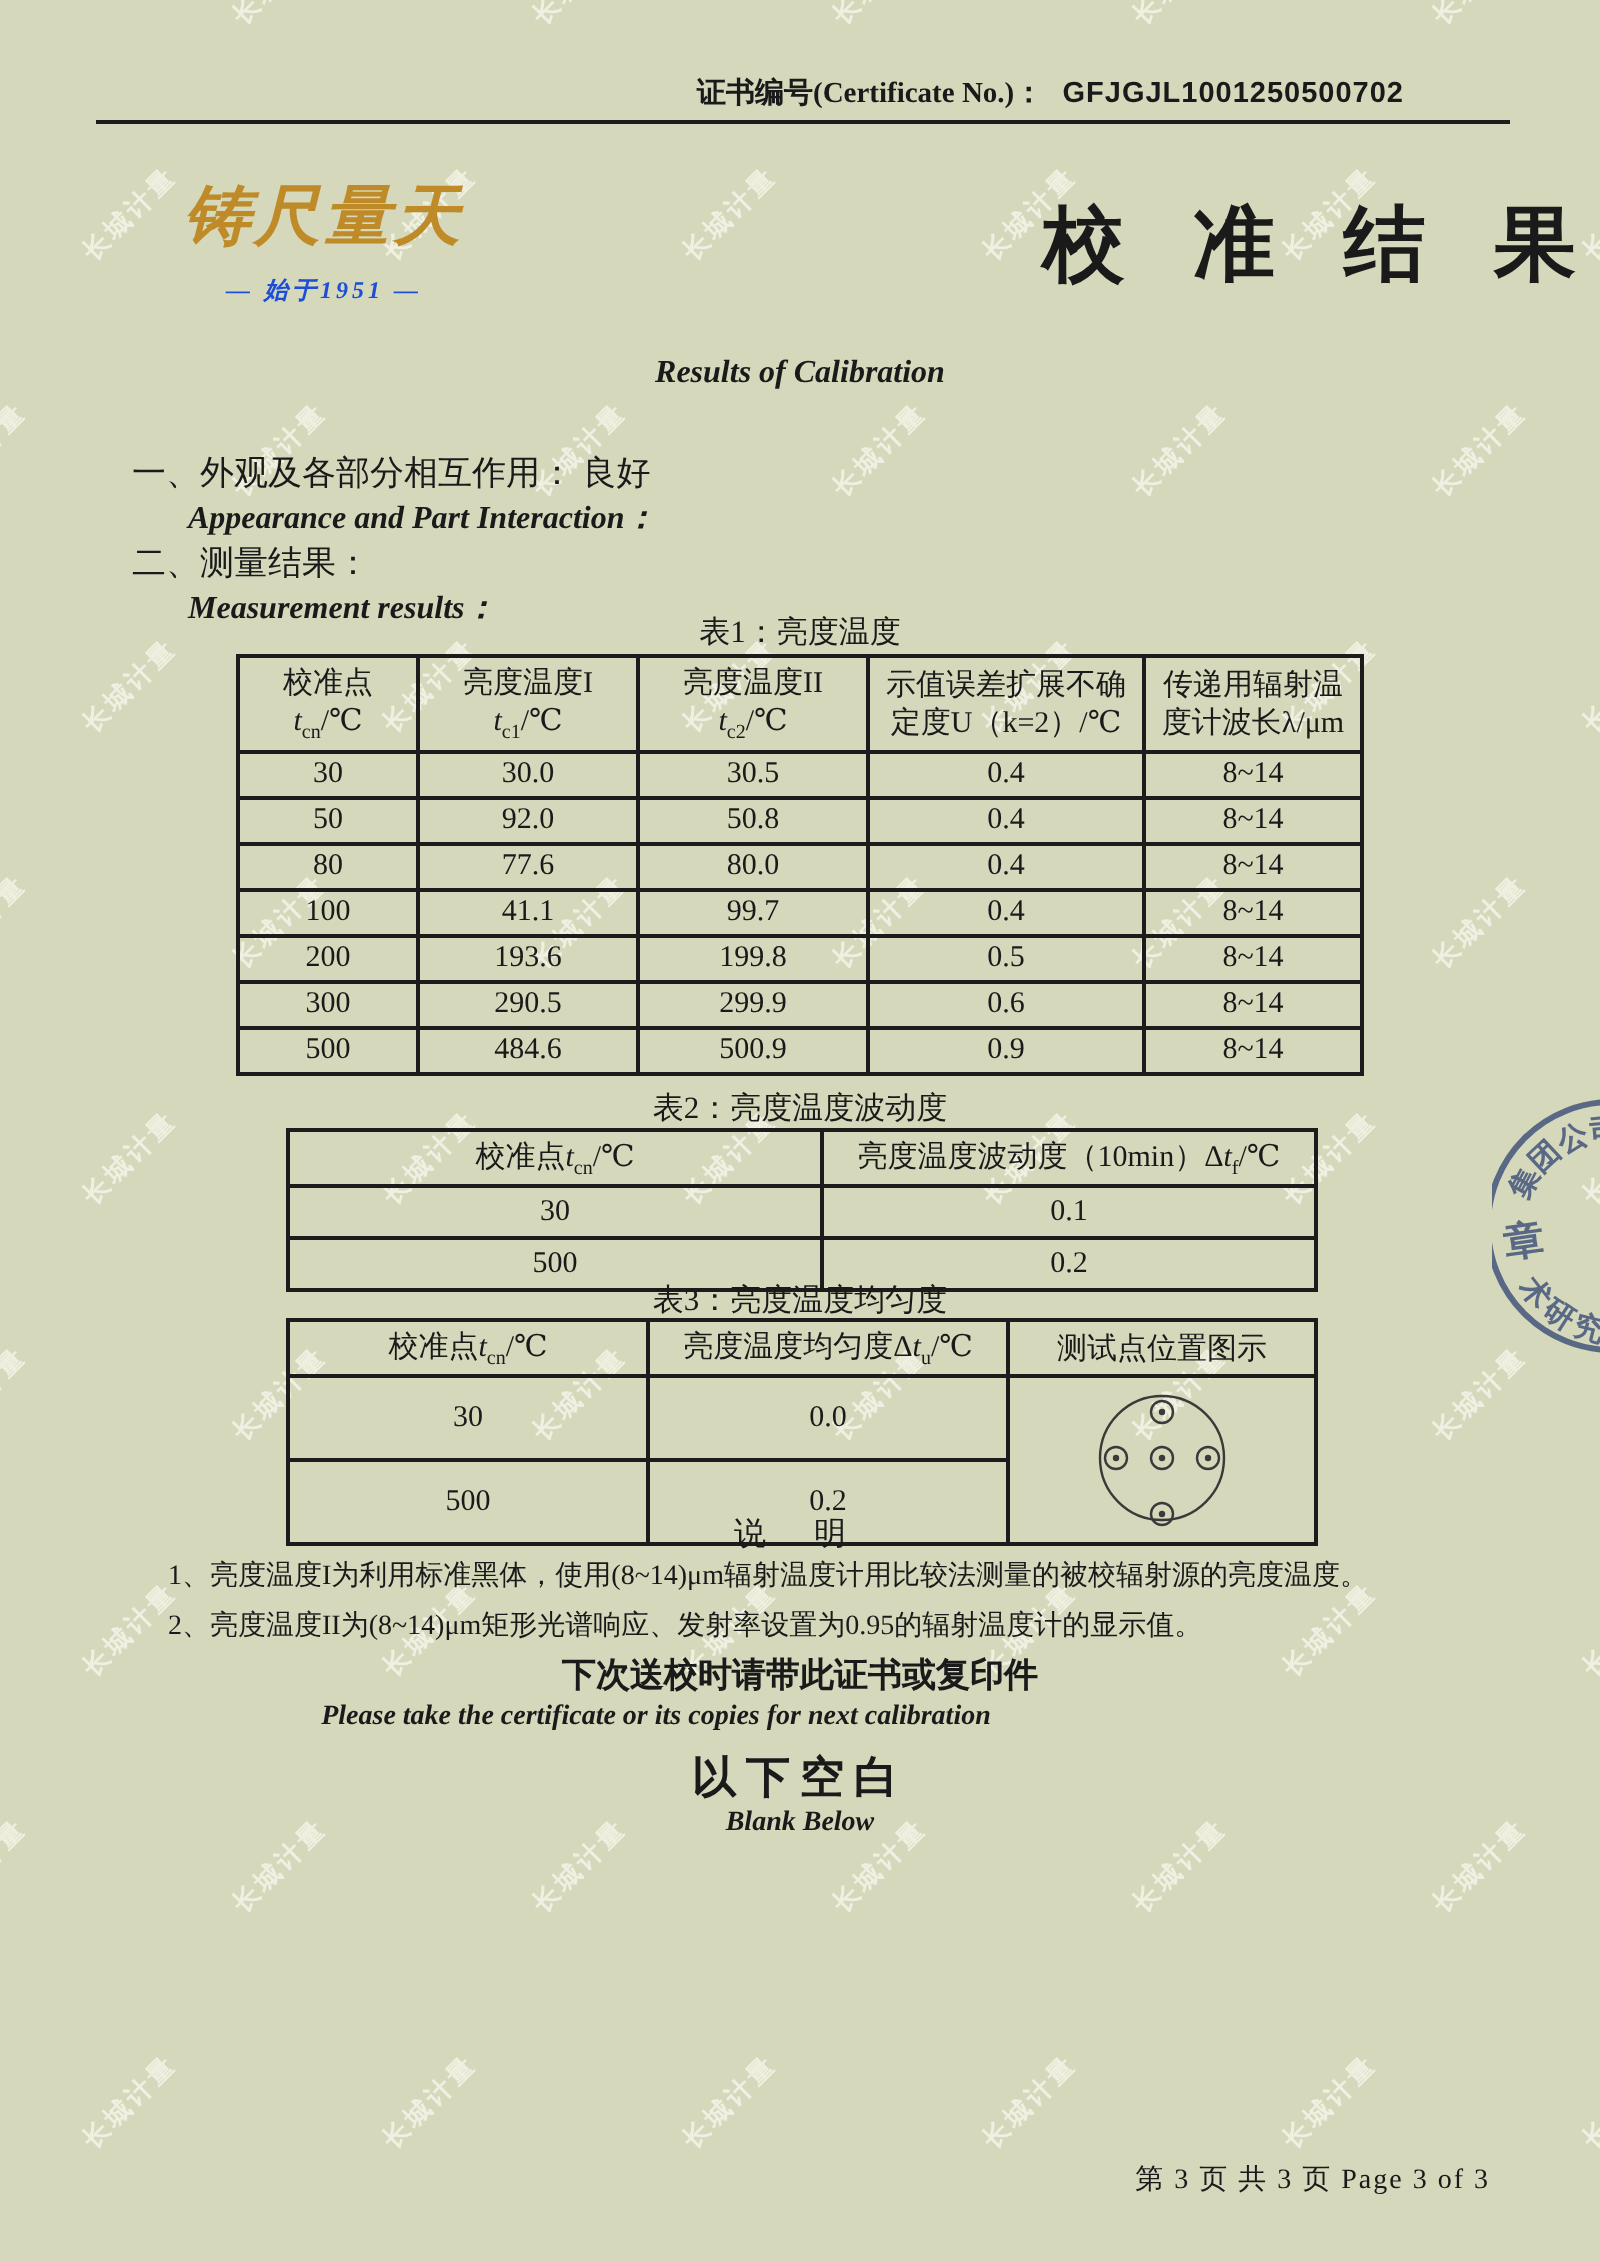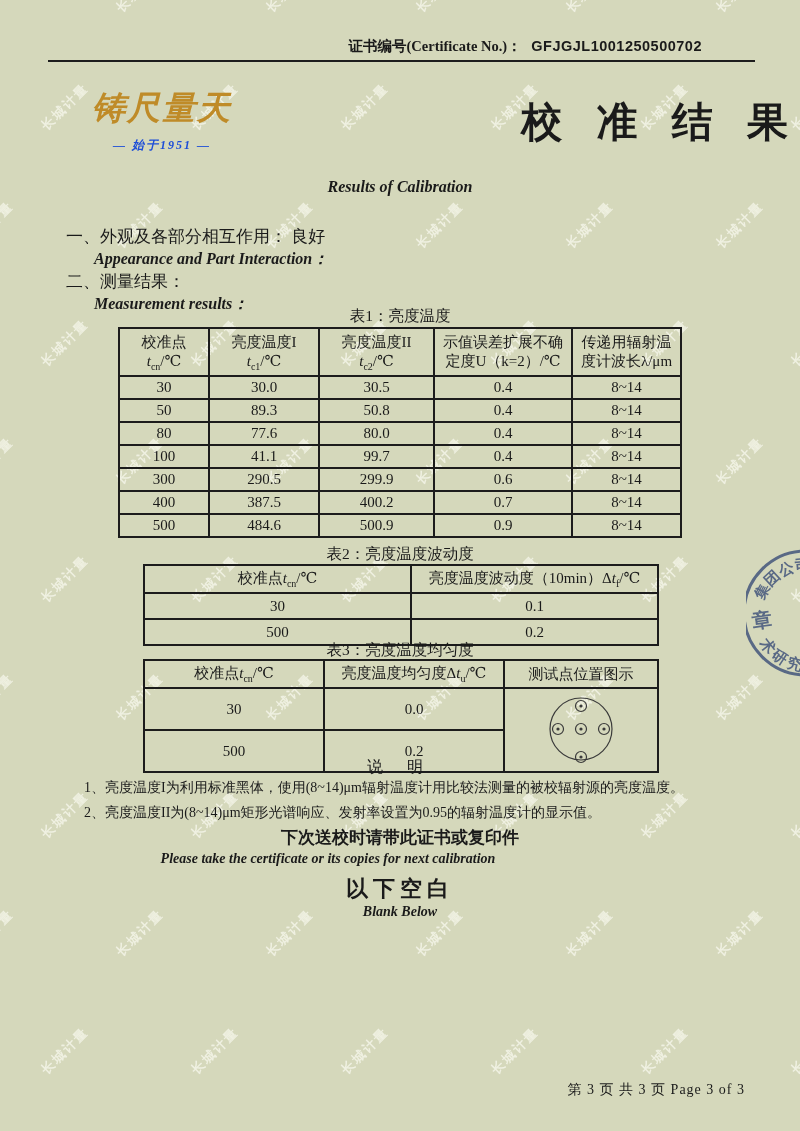--- a/index.html
+++ b/index.html
@@ -173,51 +173,51 @@
       <tbody>
           <tr>
             <td>30</td>
             <td>30.0</td>
             <td>30.5</td>
             <td>0.4</td>
             <td>8~14</td>
           </tr>
           <tr>
             <td>50</td>
-            <td>89.3</td>
+            <td>92.0</td>
             <td>50.8</td>
             <td>0.4</td>
             <td>8~14</td>
           </tr>
           <tr>
             <td>80</td>
             <td>77.6</td>
             <td>80.0</td>
             <td>0.4</td>
             <td>8~14</td>
           </tr>
           <tr>
             <td>100</td>
             <td>41.1</td>
             <td>99.7</td>
             <td>0.4</td>
             <td>8~14</td>
           </tr>
           <tr>
+            <td>200</td>
+            <td>193.6</td>
+            <td>199.8</td>
+            <td>0.5</td>
+            <td>8~14</td>
+          </tr>
+          <tr>
             <td>300</td>
             <td>290.5</td>
             <td>299.9</td>
             <td>0.6</td>
-            <td>8~14</td>
-          </tr>
-          <tr>
-            <td>400</td>
-            <td>387.5</td>
-            <td>400.2</td>
-            <td>0.7</td>
             <td>8~14</td>
           </tr>
           <tr>
             <td>500</td>
             <td>484.6</td>
             <td>500.9</td>
             <td>0.9</td>
             <td>8~14</td>
           </tr>
         </tbody>

